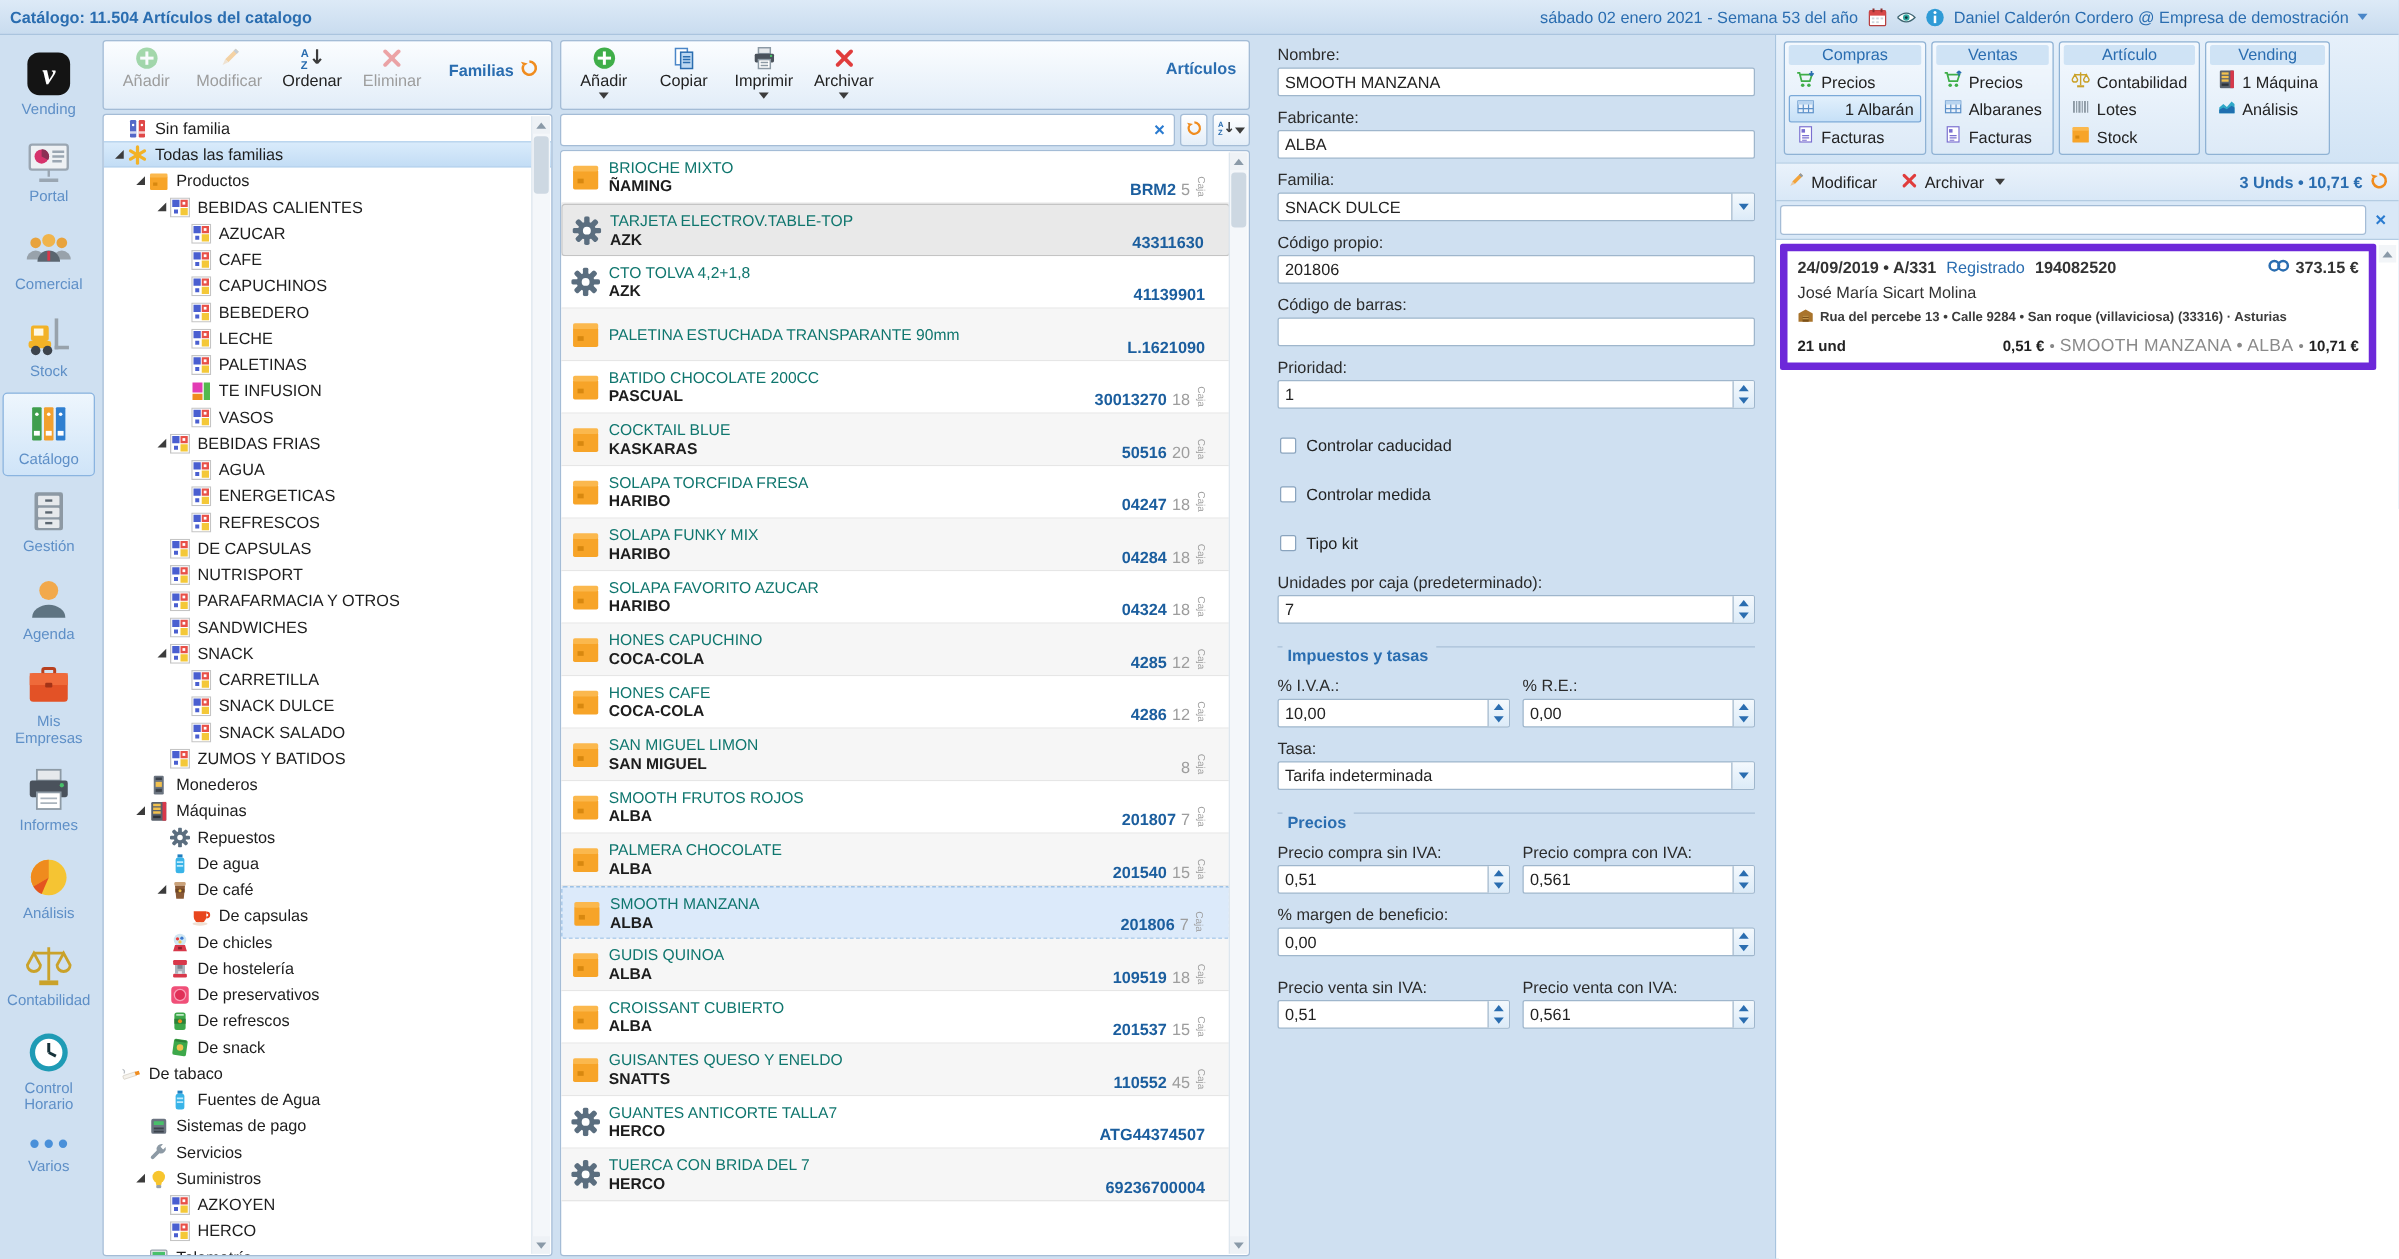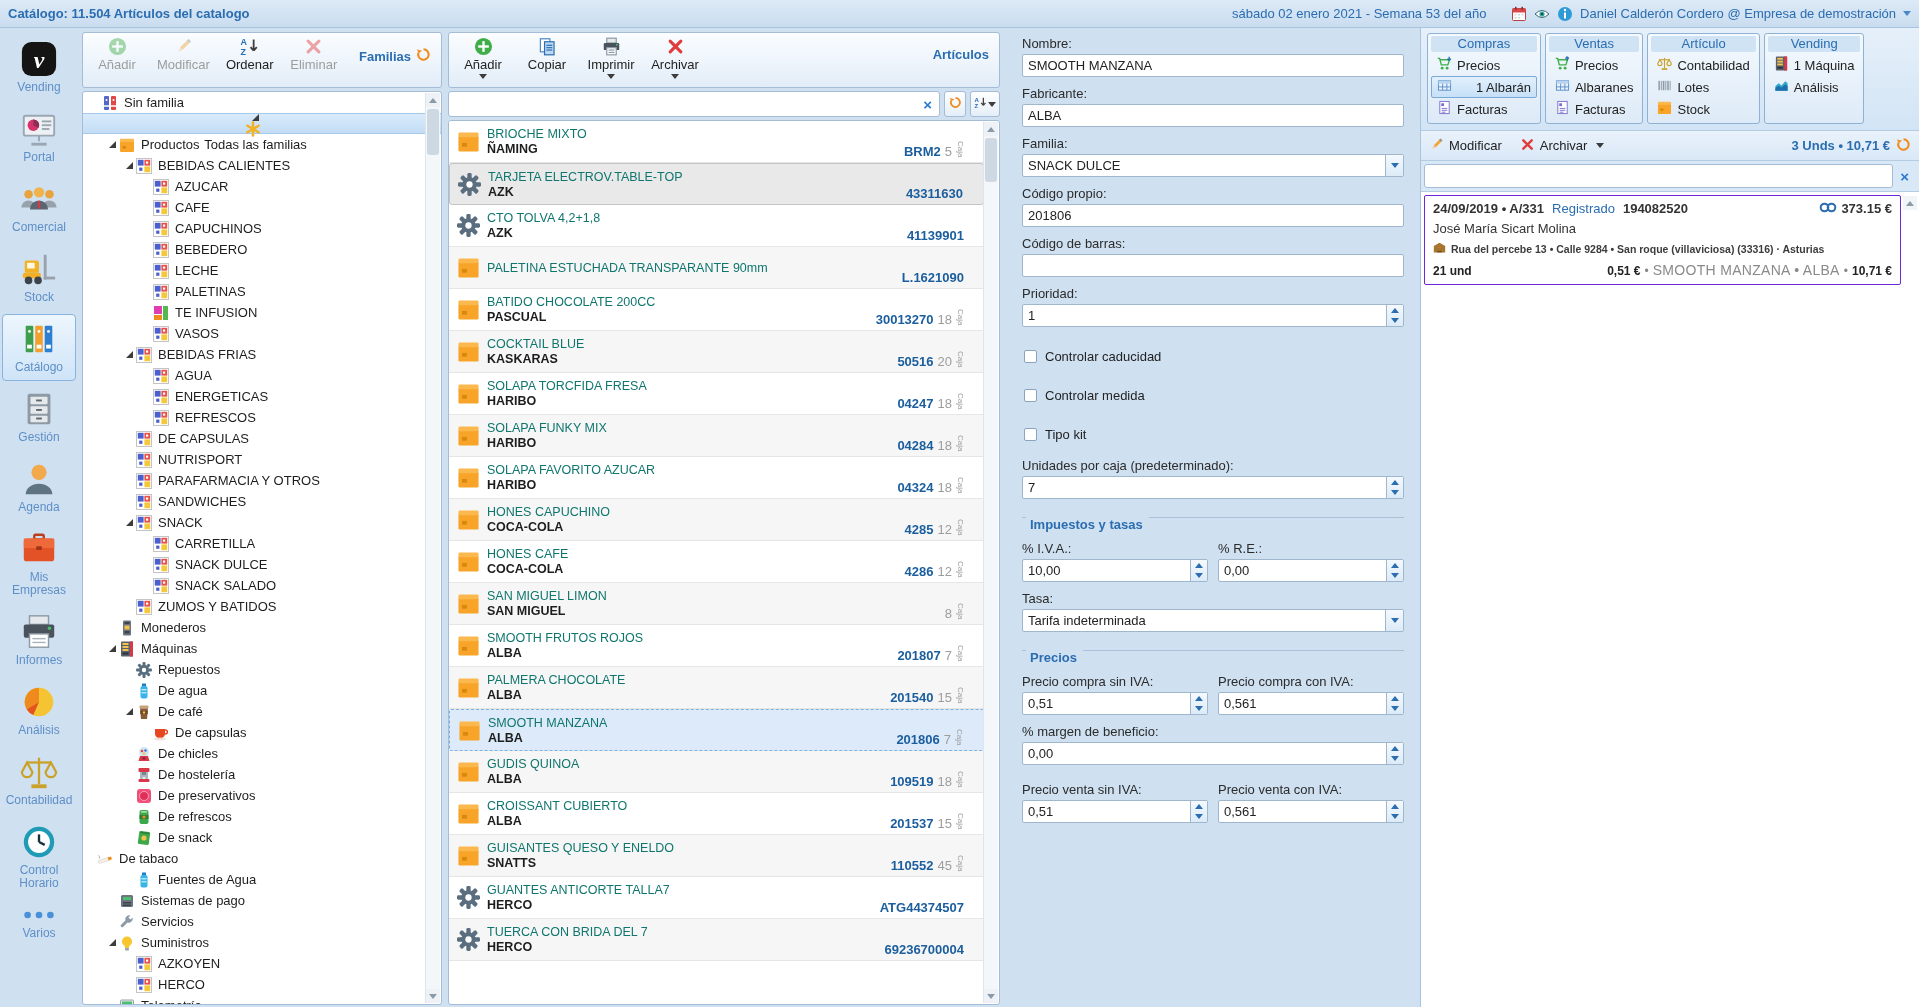--- a/index.html
+++ b/index.html
@@ -4,21 +4,21 @@
 <style>
   * { margin:0; padding:0; box-sizing:border-box; }
   html,body { width:1919px; height:1007px; overflow:hidden; }
   body { background:#cfe0f1; font-family:"Liberation Sans", sans-serif; font-size:13px; color:#222; }
 
   
   .topbar { height:28px; background:linear-gradient(#ddeaf7,#c9dcef); border-bottom:1px solid #aac4de;
             display:flex; align-items:center; padding:0 8px; }
   .tb-title { font-weight:bold; color:#2a6db0; }
   .tb-date { position:absolute; left:1232px; color:#2a6db0; }
-  .tb-right { position:absolute; right:8px; display:flex; align-items:center; gap:7px; color:#2a6db0; }
+  .tb-right { position:absolute; right:25px; display:flex; align-items:center; gap:7px; color:#2a6db0; }
   .tb-ico svg { width:16px; height:16px; display:block; }
   .caret-dn { width:0; height:0; border-left:4px solid transparent; border-right:4px solid transparent; border-top:5px solid #4a86c8; display:inline-block; }
 
   
   .content { display:flex; height:979px; }
   .col-side { width:78px; flex:none; }
   .col-fam  { width:366px; flex:none; padding:4px 2px 2px 4px; display:flex; flex-direction:column; }
   .col-art  { width:558px; flex:none; padding:4px 2px 2px 4px; display:flex; flex-direction:column; }
   .col-form { width:418px; flex:none; padding:8px 16px 0 20px; }
   .col-right{ flex:1; background:#d9e8f7; border-left:1px solid #a8c4de; display:flex; flex-direction:column; }
@@ -50,21 +50,21 @@
   
   .vscroll { position:absolute; top:1px; right:1px; bottom:1px; width:15px; background:#f4f7fa; border-left:1px solid #dde6ee; }
   .vs-up, .vs-dn { position:absolute; left:0; width:14px; height:14px; background:#eef2f6; display:flex; align-items:center; justify-content:center; }
   .vs-up { top:0; } .vs-dn { bottom:0; }
   .tri-up { width:0;height:0;border-left:4px solid transparent;border-right:4px solid transparent;border-bottom:5px solid #8a9aa8; }
   .tri-dn { width:0;height:0;border-left:4px solid transparent;border-right:4px solid transparent;border-top:5px solid #8a9aa8; }
   .vs-thumb { position:absolute; left:1px; width:12px; background:#cdd8e2; border-radius:3px; }
 
   
   .tree-row { height:21px; display:flex; align-items:center; white-space:nowrap; padding-right:18px; }
-  .tree-row.selected { background:linear-gradient(#d9ebfb,#c3ddf5); border-top:1px solid #a5c9ea; border-bottom:1px solid #a5c9ea;flex-direction:column; }
+  .tree-row.selected { background:linear-gradient(#d9ebfb,#c3ddf5); border-top:1px solid #a5c9ea; border-bottom:1px solid #a5c9ea; }
   .arr { width:14px; flex:none; display:flex; justify-content:center; }
   .arr.exp::before { content:""; width:0; height:0; border-left:7px solid transparent; border-bottom:7px solid #3c3c3c; }
   .t-ico { width:17px; flex:none; margin-right:5px; }
   .t-ico svg { width:16px; height:16px; display:block; }
   .t-lbl { color:#1d1d1d; }
 
   
   .searchrow { display:flex; margin-top:3px; gap:4px; align-items:stretch; }
   .searchbox { flex:1; background:#fff; border:1px solid #a4bcd6; border-radius:3px; display:flex; align-items:center; height:26px; }
   .searchbox input { flex:1; border:none; outline:none; font:13px "Liberation Sans",sans-serif; padding:0 6px; background:transparent; }
@@ -120,21 +120,21 @@
   .grp-item svg { width:15px; height:15px; flex:none; }
   .grp-item.sel { background:linear-gradient(#e2f0fc,#c6e0f7); border-color:#7aa9d8;gap:24px; }
   .rp-toolbar { height:30px; border-bottom:1px solid #b4cce2; display:flex; align-items:center; padding:0 8px; gap:18px; background:linear-gradient(#eaf2fb,#d9e8f7); }
   .rp-btn { display:flex; align-items:center; gap:5px; }
   .rp-btn svg { width:15px; height:15px; }
   .rp-summary { margin-left:auto; color:#2a6db0; font-weight:bold; display:flex; align-items:center; gap:6px; }
   .rp-summary svg { width:15px; height:15px; }
   .rp-search { padding:3px 3px; border-bottom:1px solid #b4cce2; display:flex; align-items:center; }
   .rp-search .searchbox { height:24px; }
   .rp-list { flex:1; background:#fff; position:relative; padding:3px 18px 0 3px; }
-  .card { border:1px solid #6d28d9; border-radius:2px; background:#fff; padding:5px 8px 6px 8px; }
+  .card { border:6px solid #6d28d9; border-radius:2px; background:#fff; padding:5px 8px 6px 8px; }
   .card-l1 { display:flex; align-items:center; gap:8px; }
   .c-ref { font-weight:bold; color:#333; }
   .c-status { color:#2a6db0; }
   .c-num { font-weight:bold; color:#333; }
   .c-amt { margin-left:auto; display:flex; align-items:center; gap:4px; font-weight:bold; color:#333; }
   .c-amt svg { width:18px; height:11px; }
   .card-l2 { margin-top:5px; color:#333; }
   .card-l3 { margin-top:5px; display:flex; align-items:center; gap:5px; font-weight:bold; font-size:10.5px; color:#3c3c3c; }
   .card-l3 svg { width:13px; height:13px; }
   .card-l4 { margin-top:6px; display:flex; align-items:baseline; font-size:12px; }

